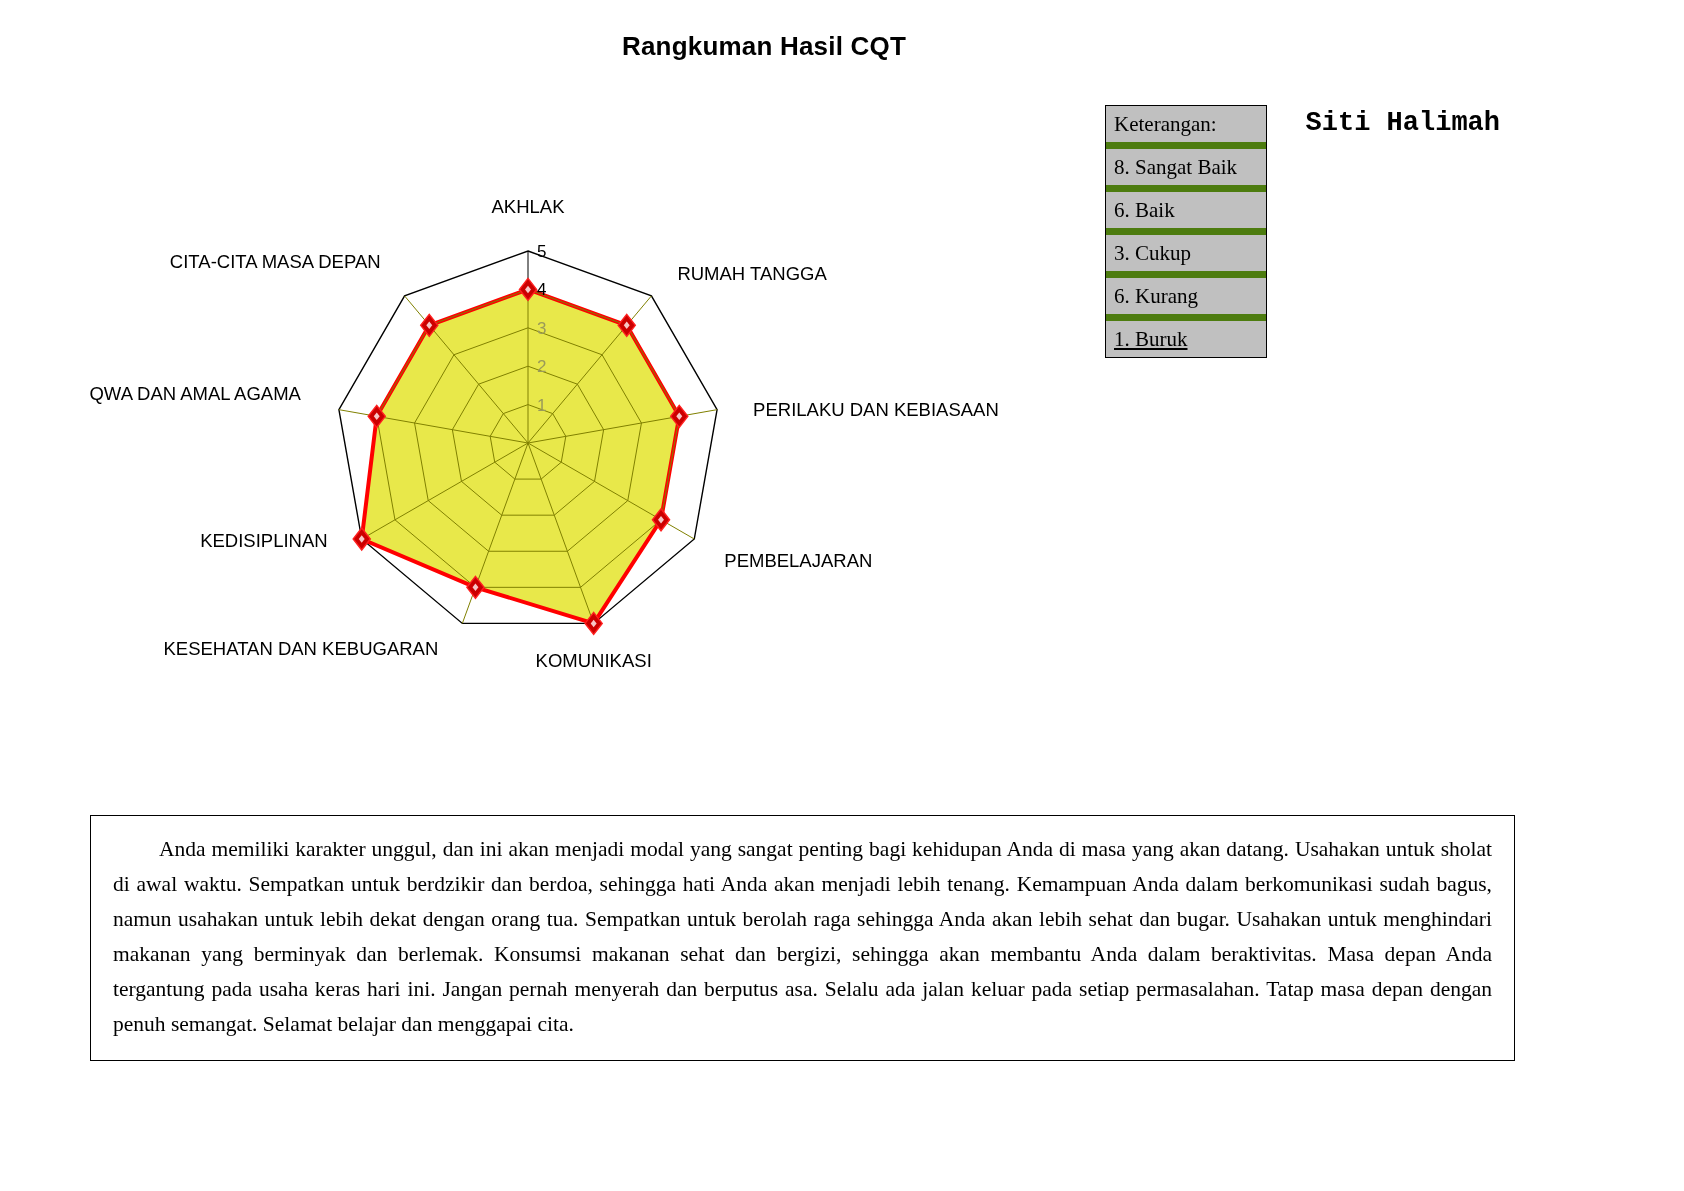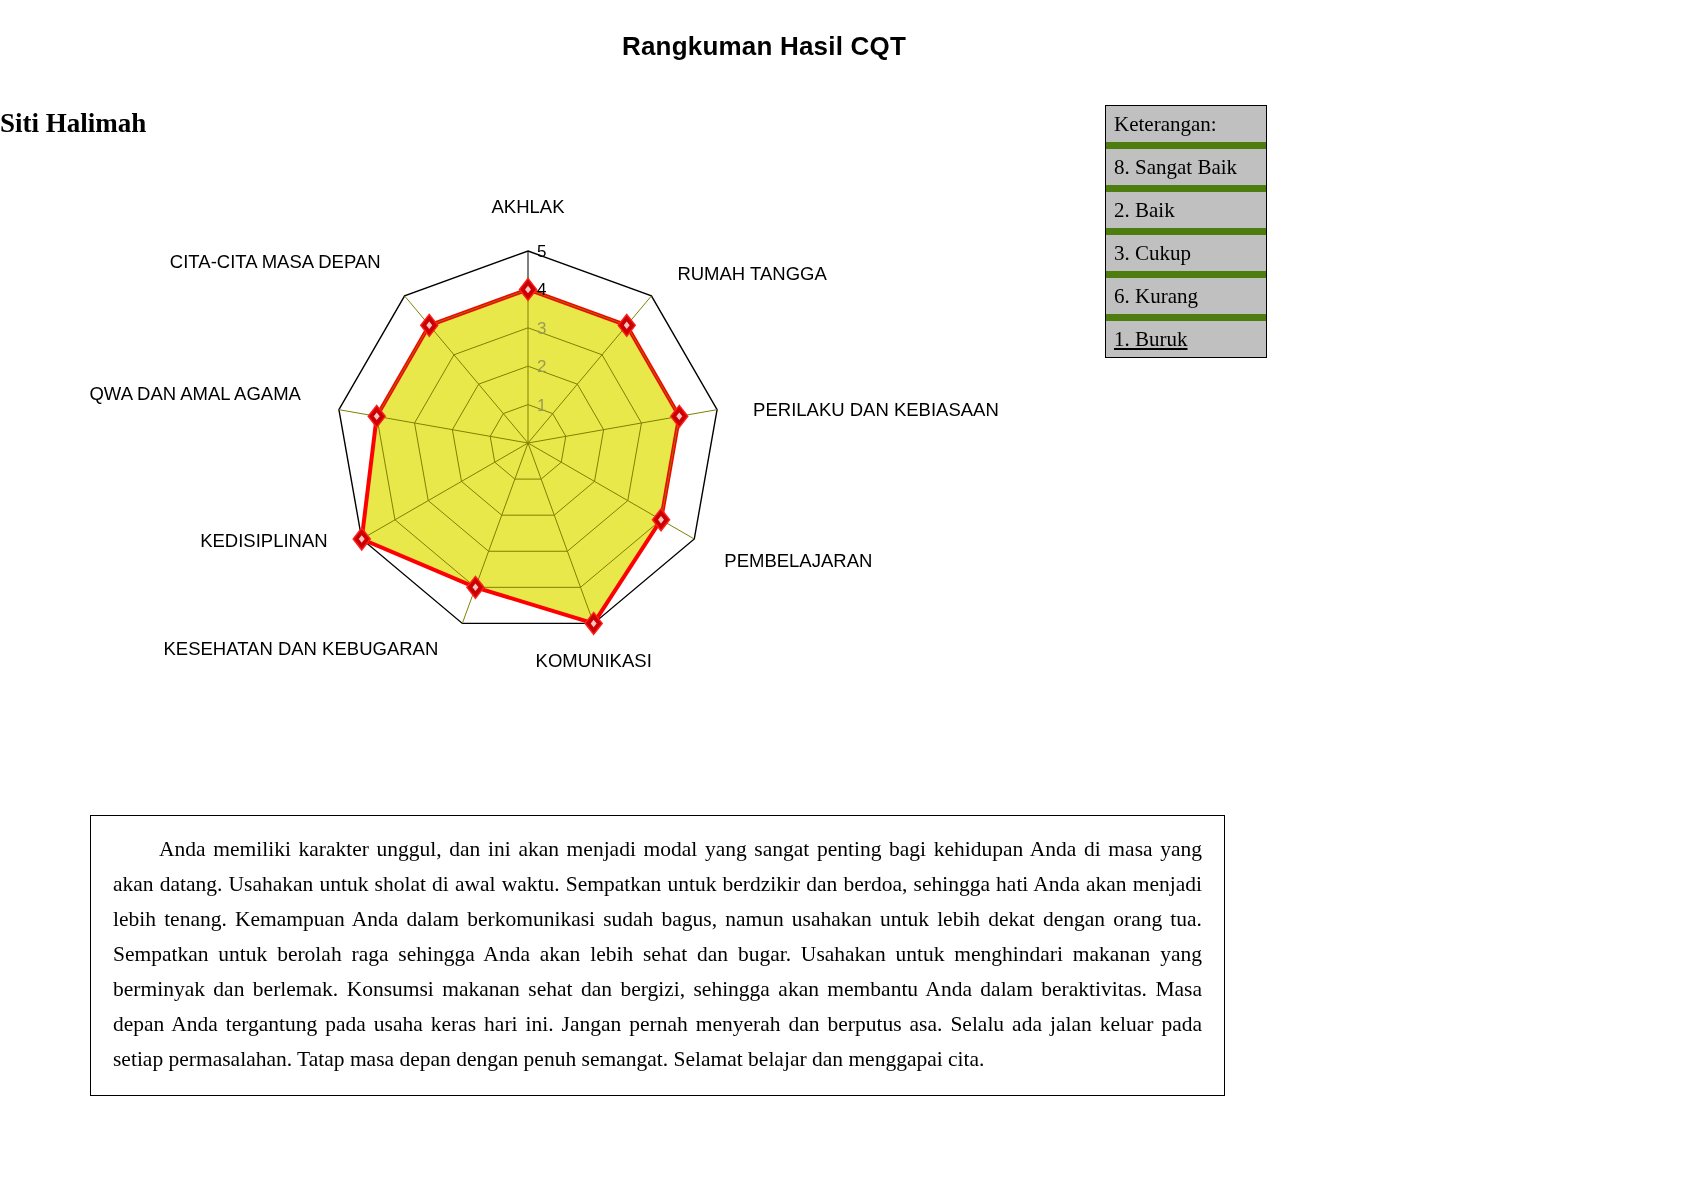--- a/index.html
+++ b/index.html
@@ -27,22 +27,22 @@
     font-size: 26px;
     color: #000000;
     letter-spacing: 0.2px;
     margin-left: 14px;
   }
   #student-name {
     position: absolute;
     left: 0;
     top: 108px;
     width: 1500px;
-    text-align: left;
-    font-family: Liberation Serif, serif;
+    text-align: right;
+    font-family: Liberation Mono, monospace;
     font-weight: bold;
     font-size: 27px;
     color: #000000;
   }
 
   
   #legend-box {
     position: absolute;
     left: 1105px;
     top: 105px;
@@ -81,21 +81,21 @@
   .tick-label {
     font-family: "Liberation Sans", sans-serif;
     font-size: 17px;
   }
 
   
   #narrative-box {
     position: absolute;
     left: 90px;
     top: 815px;
-    width: 1135px;
+    width: 1425px;
     border: 1px solid #000000;
     background: #ffffff;
     box-sizing: border-box;
     padding: 16px 22px 18px 22px;
   }
   #narrative-text {
     font-family: "Liberation Serif", serif;
     font-size: 21.5px;
     line-height: 35px;
     color: #000000;
@@ -107,21 +107,21 @@
 </head>
 <body>
 
 <div id="chart-title">Rangkuman Hasil CQT</div>
 
 <div id="student-name">Siti Halimah</div>
 
 <div id="legend-box">
   <div class="legend-row">Keterangan:</div>
   <div class="legend-row">8. Sangat Baik</div>
-  <div class="legend-row">2. Baik</div>
+  <div class="legend-row">6. Baik</div>
   <div class="legend-row">3. Cukup</div>
   <div class="legend-row">6. Kurang</div>
   <div class="legend-row">1. Buruk</div>
 </div>
 
 <div id="radar-wrap">
   <svg id="radar-svg" width="1000" height="560" viewBox="0 0 1000 560">
     <g id="web-layer">
         <polygon points="438.00,244.60 462.68,253.58 475.82,276.33 471.26,302.20 451.13,319.08 424.87,319.08 404.74,302.20 400.18,276.33 413.32,253.58" fill="none" stroke="#808000" stroke-width="1"></polygon>
         <polygon points="438.00,206.20 487.37,224.17 513.63,269.66 504.51,321.40 464.27,355.17 411.73,355.17 371.49,321.40 362.37,269.66 388.63,224.17" fill="none" stroke="#808000" stroke-width="1"></polygon>

